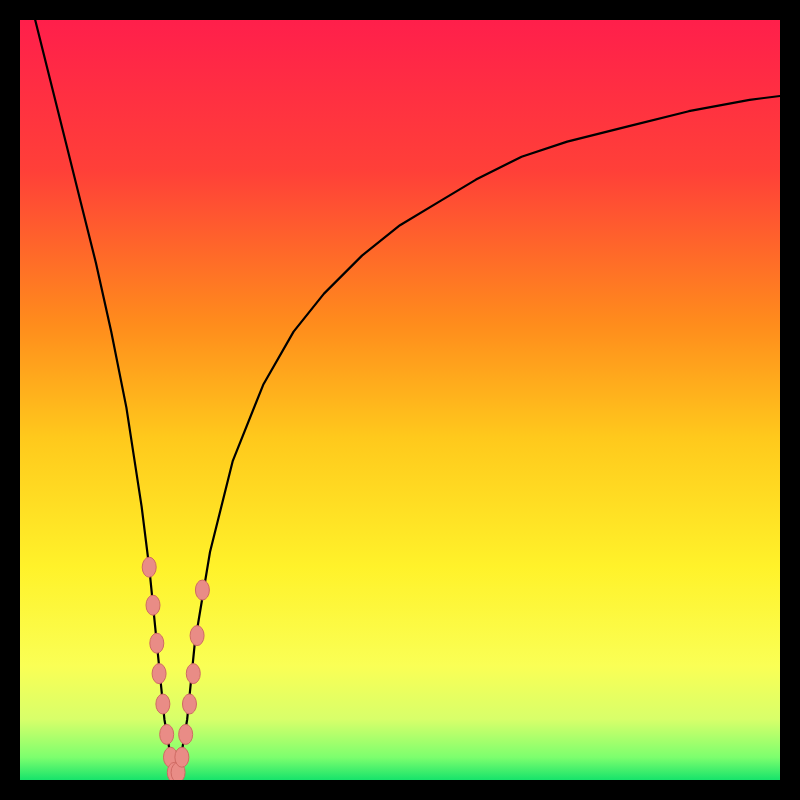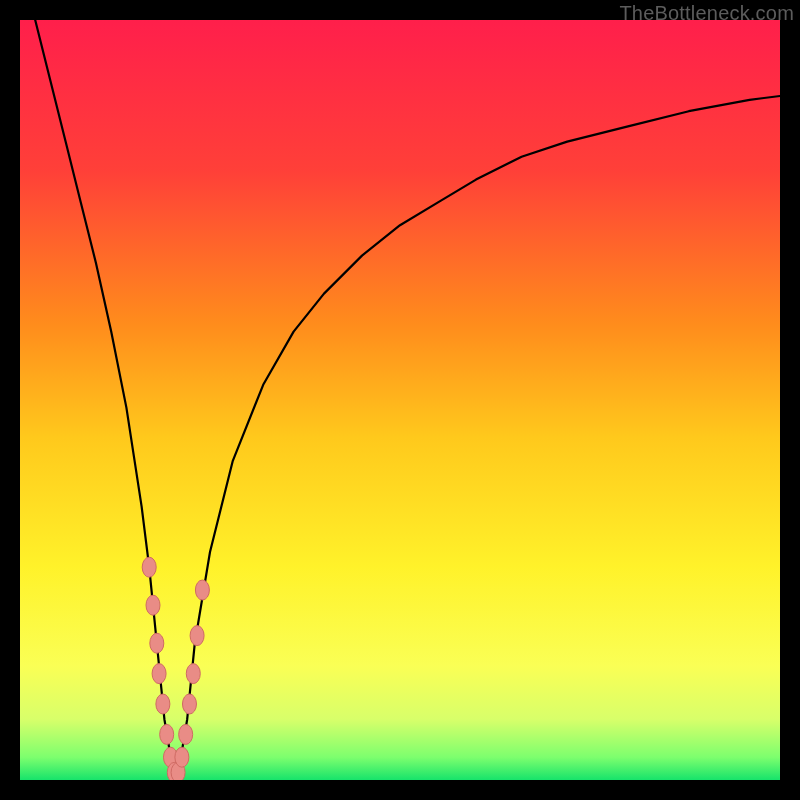--- a/index.html
+++ b/index.html
@@ -73,14 +73,13 @@
           <ellipse cx="161.88" cy="737.20" rx="7" ry="10" fill="#e98c86" stroke="#cf6a63" stroke-width="1"></ellipse>
           <ellipse cx="165.68" cy="714.40" rx="7" ry="10" fill="#e98c86" stroke="#cf6a63" stroke-width="1"></ellipse>
           <ellipse cx="169.48" cy="684.00" rx="7" ry="10" fill="#e98c86" stroke="#cf6a63" stroke-width="1"></ellipse>
           <ellipse cx="173.28" cy="653.60" rx="7" ry="10" fill="#e98c86" stroke="#cf6a63" stroke-width="1"></ellipse>
           <ellipse cx="177.08" cy="615.60" rx="7" ry="10" fill="#e98c86" stroke="#cf6a63" stroke-width="1"></ellipse>
           <ellipse cx="182.40" cy="570.00" rx="7" ry="10" fill="#e98c86" stroke="#cf6a63" stroke-width="1"></ellipse>
         </g>
     </svg>
   </div>
 
-  <div class="watermark">TheBottleneck.com</div>
 </div>
 
 </body></html>

